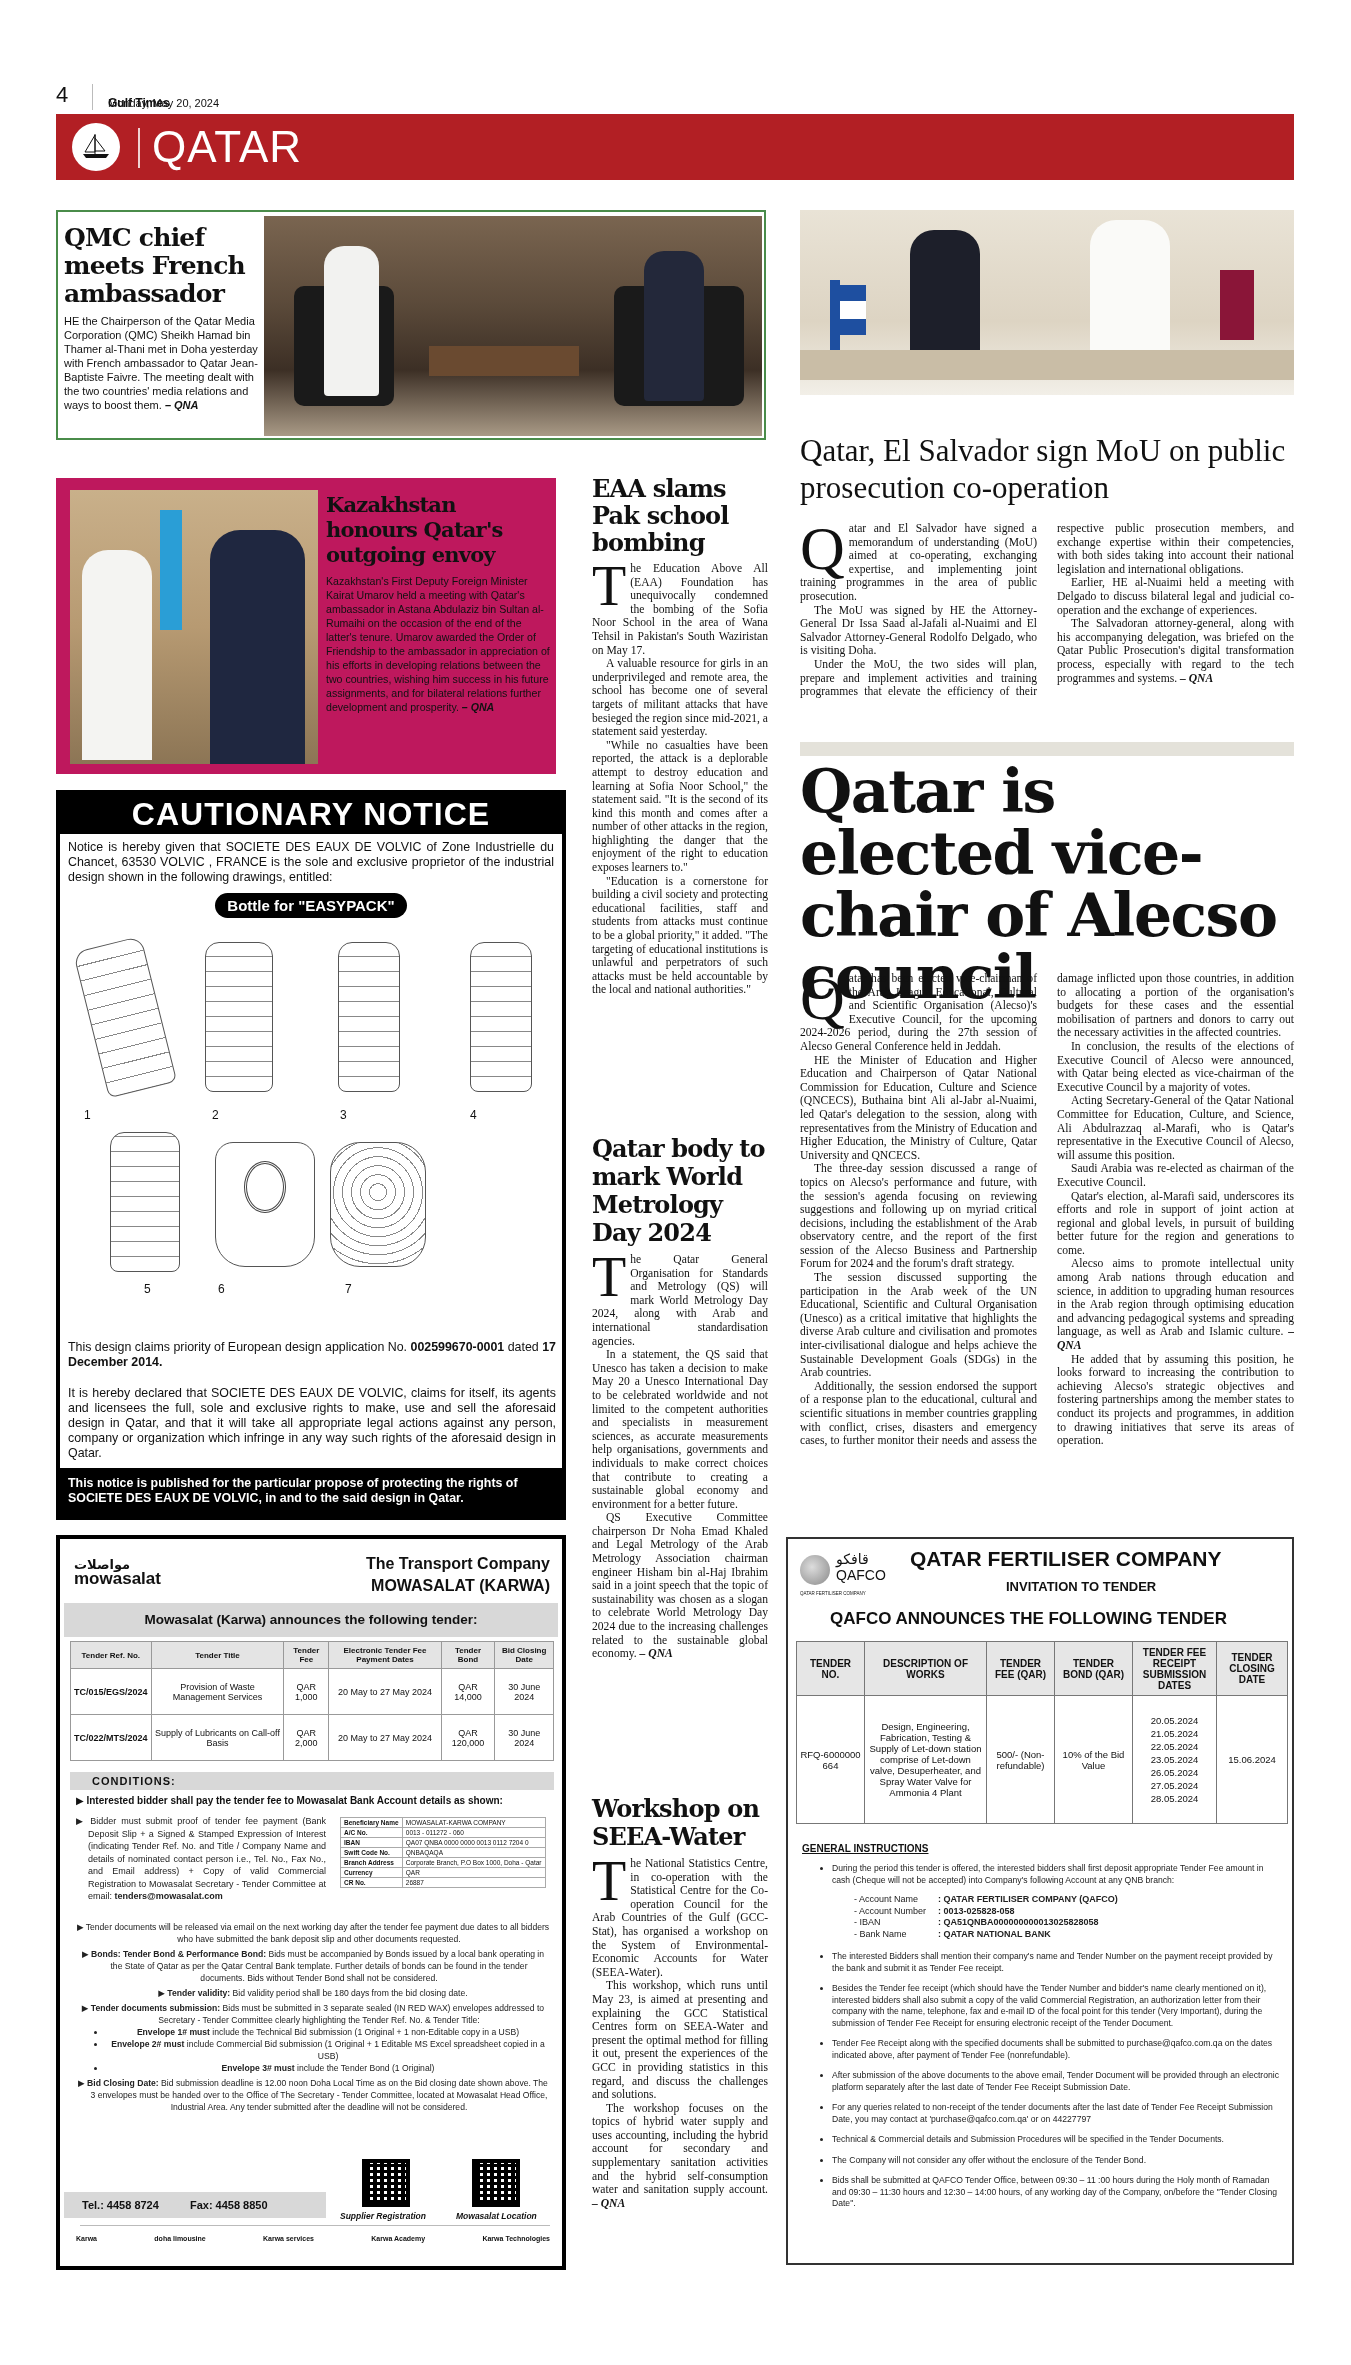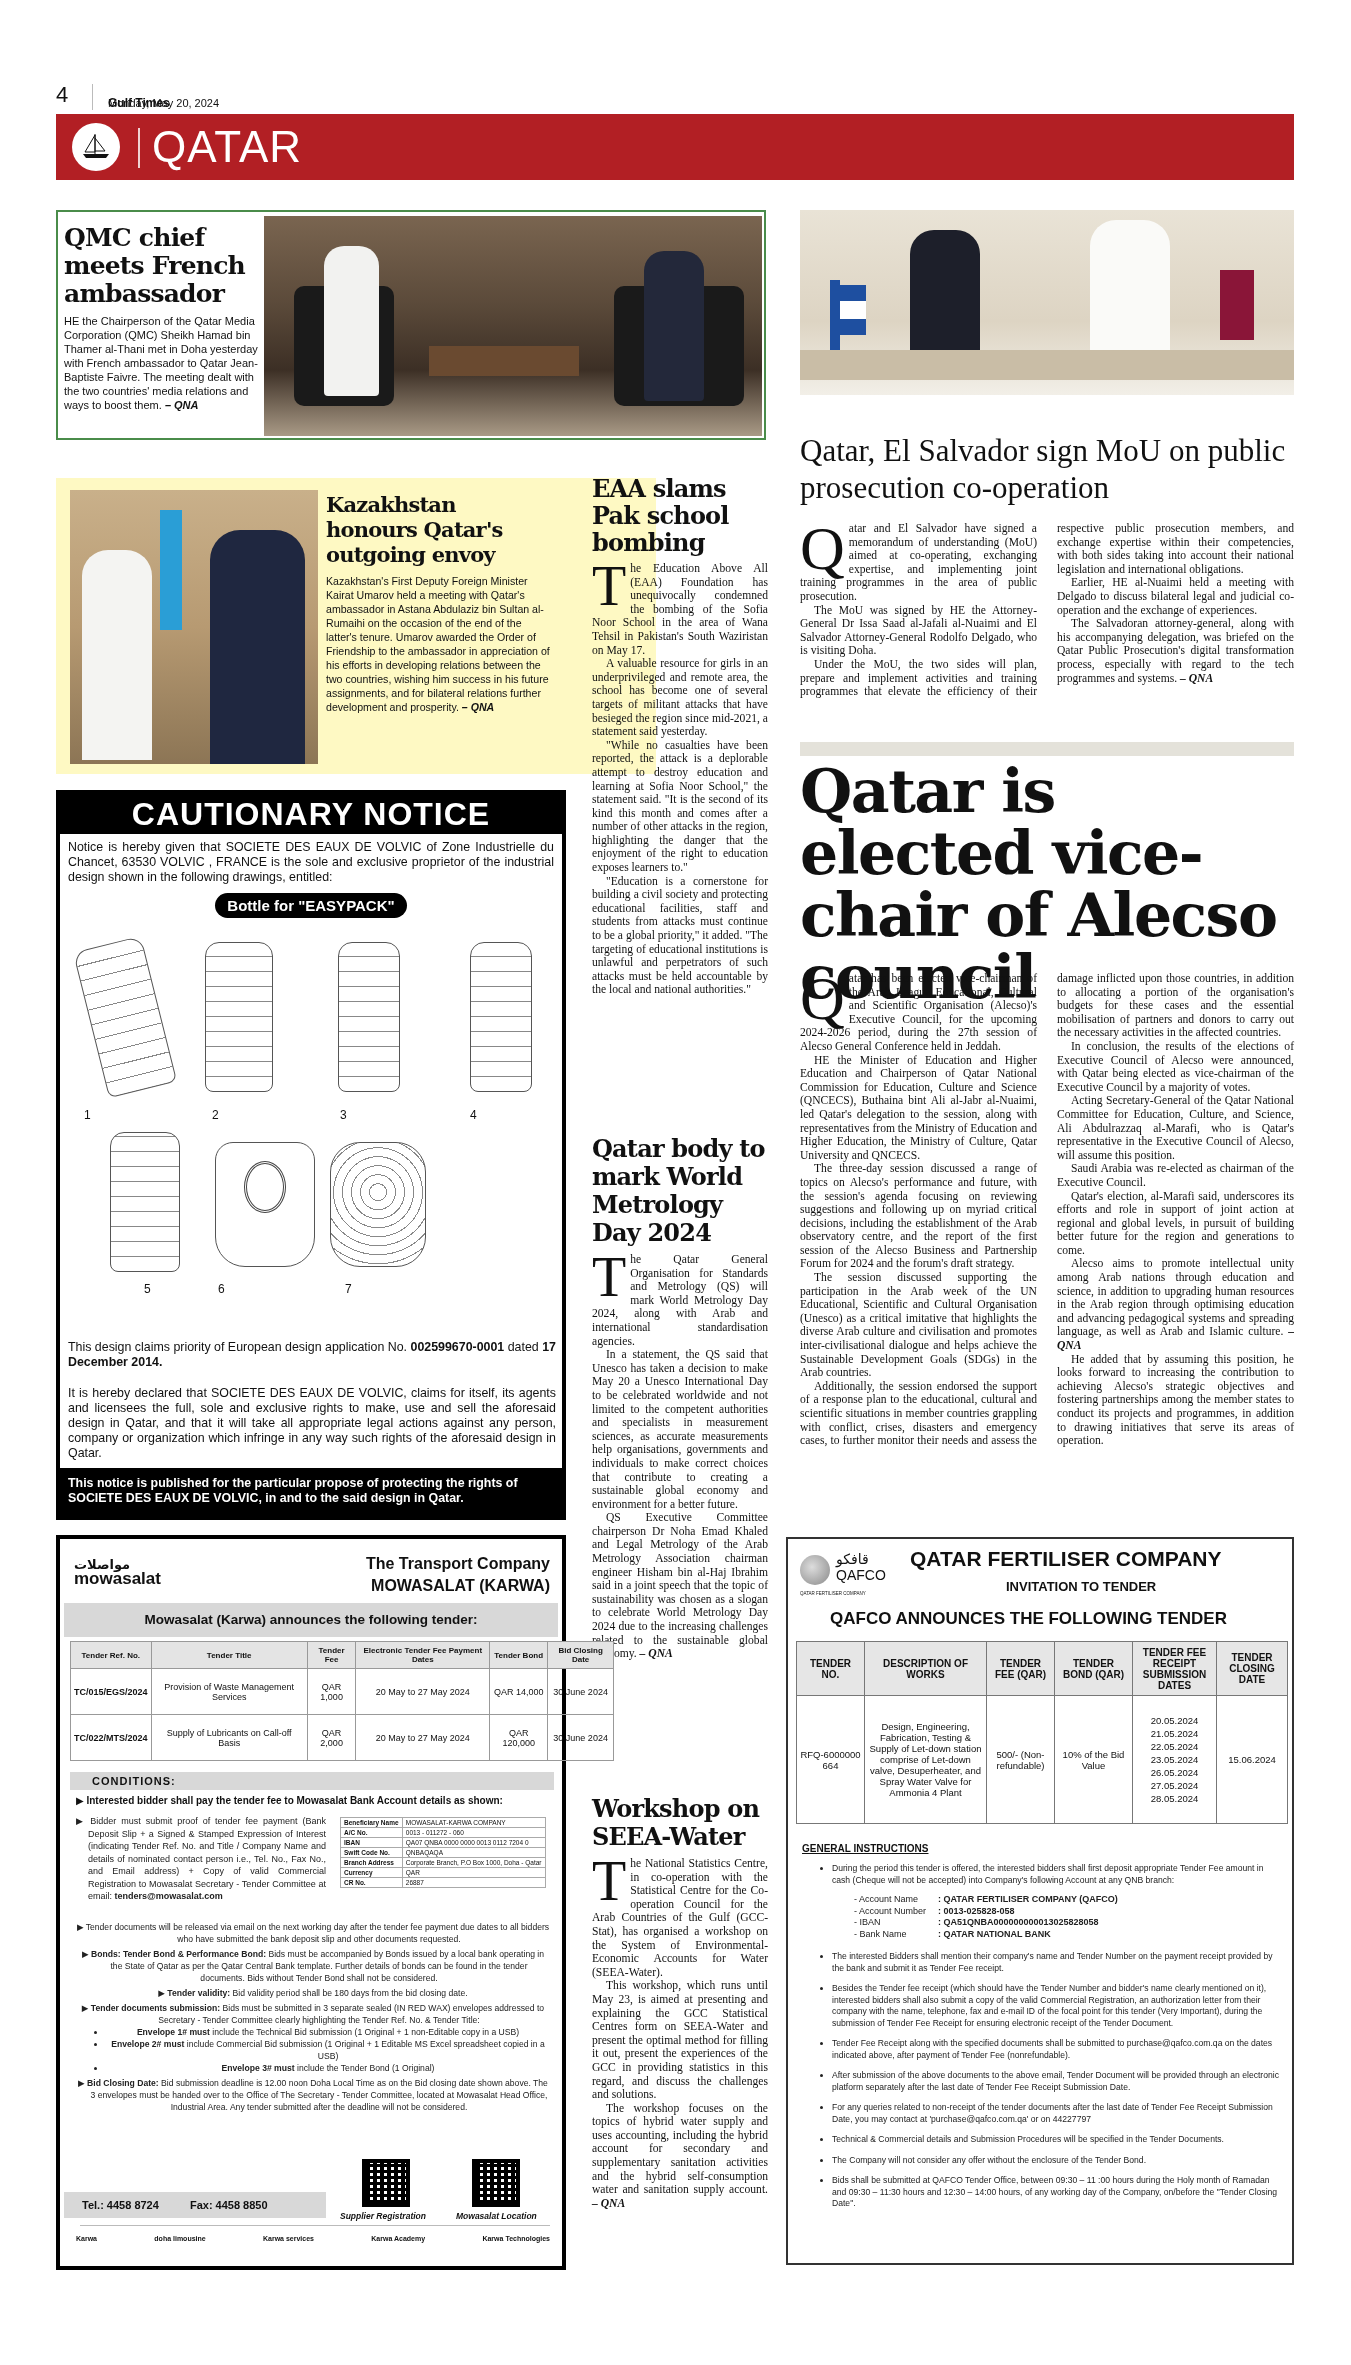--- a/index.html
+++ b/index.html
@@ -64,21 +64,21 @@
   </div>
   <div class="abs photo" style="left:206px;top:4px;width:498px;height:220px;background:linear-gradient(180deg,#7a6550 0%,#5b4a3a 40%,#3c2f25 70%,#a99a86 100%);">
     <div class="abs" style="left:30px;top:70px;width:100px;height:120px;background:#1a1a1a;border-radius:10px;"></div>
     <div class="abs" style="left:60px;top:30px;width:55px;height:150px;background:#f2f2f0;border-radius:20px 20px 4px 4px;"></div>
     <div class="abs" style="left:350px;top:70px;width:130px;height:120px;background:#1a1a1a;border-radius:10px;"></div>
     <div class="abs" style="left:380px;top:35px;width:60px;height:150px;background:#23283a;border-radius:20px 20px 4px 4px;"></div>
     <div class="abs" style="left:165px;top:130px;width:150px;height:30px;background:#6a4a30;"></div>
   </div>
 </div>
 
-<div class="abs" style="left:56px;top:478px;width:600px;height:296px;background:#fef9c3;">
+<div class="abs" style="left:56px;top:478px;width:500px;height:296px;background:#be185d;">
   <div class="abs photo" style="left:14px;top:12px;width:248px;height:274px;background:linear-gradient(180deg,#c9b08a 0%,#b79a72 50%,#8c7555 100%);">
     <div class="abs" style="left:12px;top:60px;width:70px;height:210px;background:#f4f4f2;border-radius:26px 26px 0 0;"></div>
     <div class="abs" style="left:140px;top:40px;width:95px;height:234px;background:#1f2740;border-radius:30px 30px 0 0;"></div>
     <div class="abs" style="left:90px;top:20px;width:22px;height:120px;background:#2a9ed6;"></div>
   </div>
   <div class="abs hl-slab" style="left:270px;top:14px;width:225px;font-size:21px;line-height:25px;">Kazakhstan honours Qatar's outgoing envoy</div>
   <div class="abs sans" style="left:270px;top:96px;width:225px;font-size:10.6px;line-height:14px;">
     <span>Kazakhstan's First Deputy Foreign Minister Kairat Umarov held a meeting with Qatar's ambassador in Astana Abdulaziz bin Sultan al-Rumaihi on the occasion of the end of the latter's tenure. Umarov awarded the Order of Friendship to the ambassador in appreciation of his efforts in developing relations between the two countries, wishing him success in his future assignments, and for bilateral relations further development and prosperity.</span>
     <b><i>– QNA</i></b>
   </div>
@@ -183,21 +183,21 @@
 <div class="abs" style="left:56px;top:1535px;width:510px;height:735px;border:4px solid #000;background:#fff;">
   <div class="abs" style="left:14px;top:18px;">
     <div class="sans" style="font-size:13px;font-weight:bold;">مواصلات</div>
     <div class="sans" style="font-size:17px;font-weight:bold;margin-top:-3px;">mowasalat</div>
   </div>
   <div class="abs sans" style="right:12px;top:14px;text-align:right;font-weight:bold;font-size:16px;line-height:22px;">
     <div>The Transport Company</div>
     <div>MOWASALAT (KARWA)</div>
   </div>
   <div class="abs sans" style="left:4px;top:64px;width:494px;height:34px;background:#d8d8d8;text-align:center;font-weight:bold;font-size:13.5px;line-height:34px;">Mowasalat (Karwa) announces the following tender:</div>
-  <table class="abs mtab" style="left:10px;top:102px;width:544px;">
+  <table class="abs mtab" style="left:10px;top:102px;width:484px;">
     <tbody>
         <tr>
       <th>Tender Ref. No.</th>
       <th>Tender Title</th>
       <th>Tender Fee</th>
       <th>Electronic Tender Fee Payment Dates</th>
       <th>Tender Bond</th>
       <th>Bid Closing Date</th>
     </tr>
     <tr style="height:46px;">

